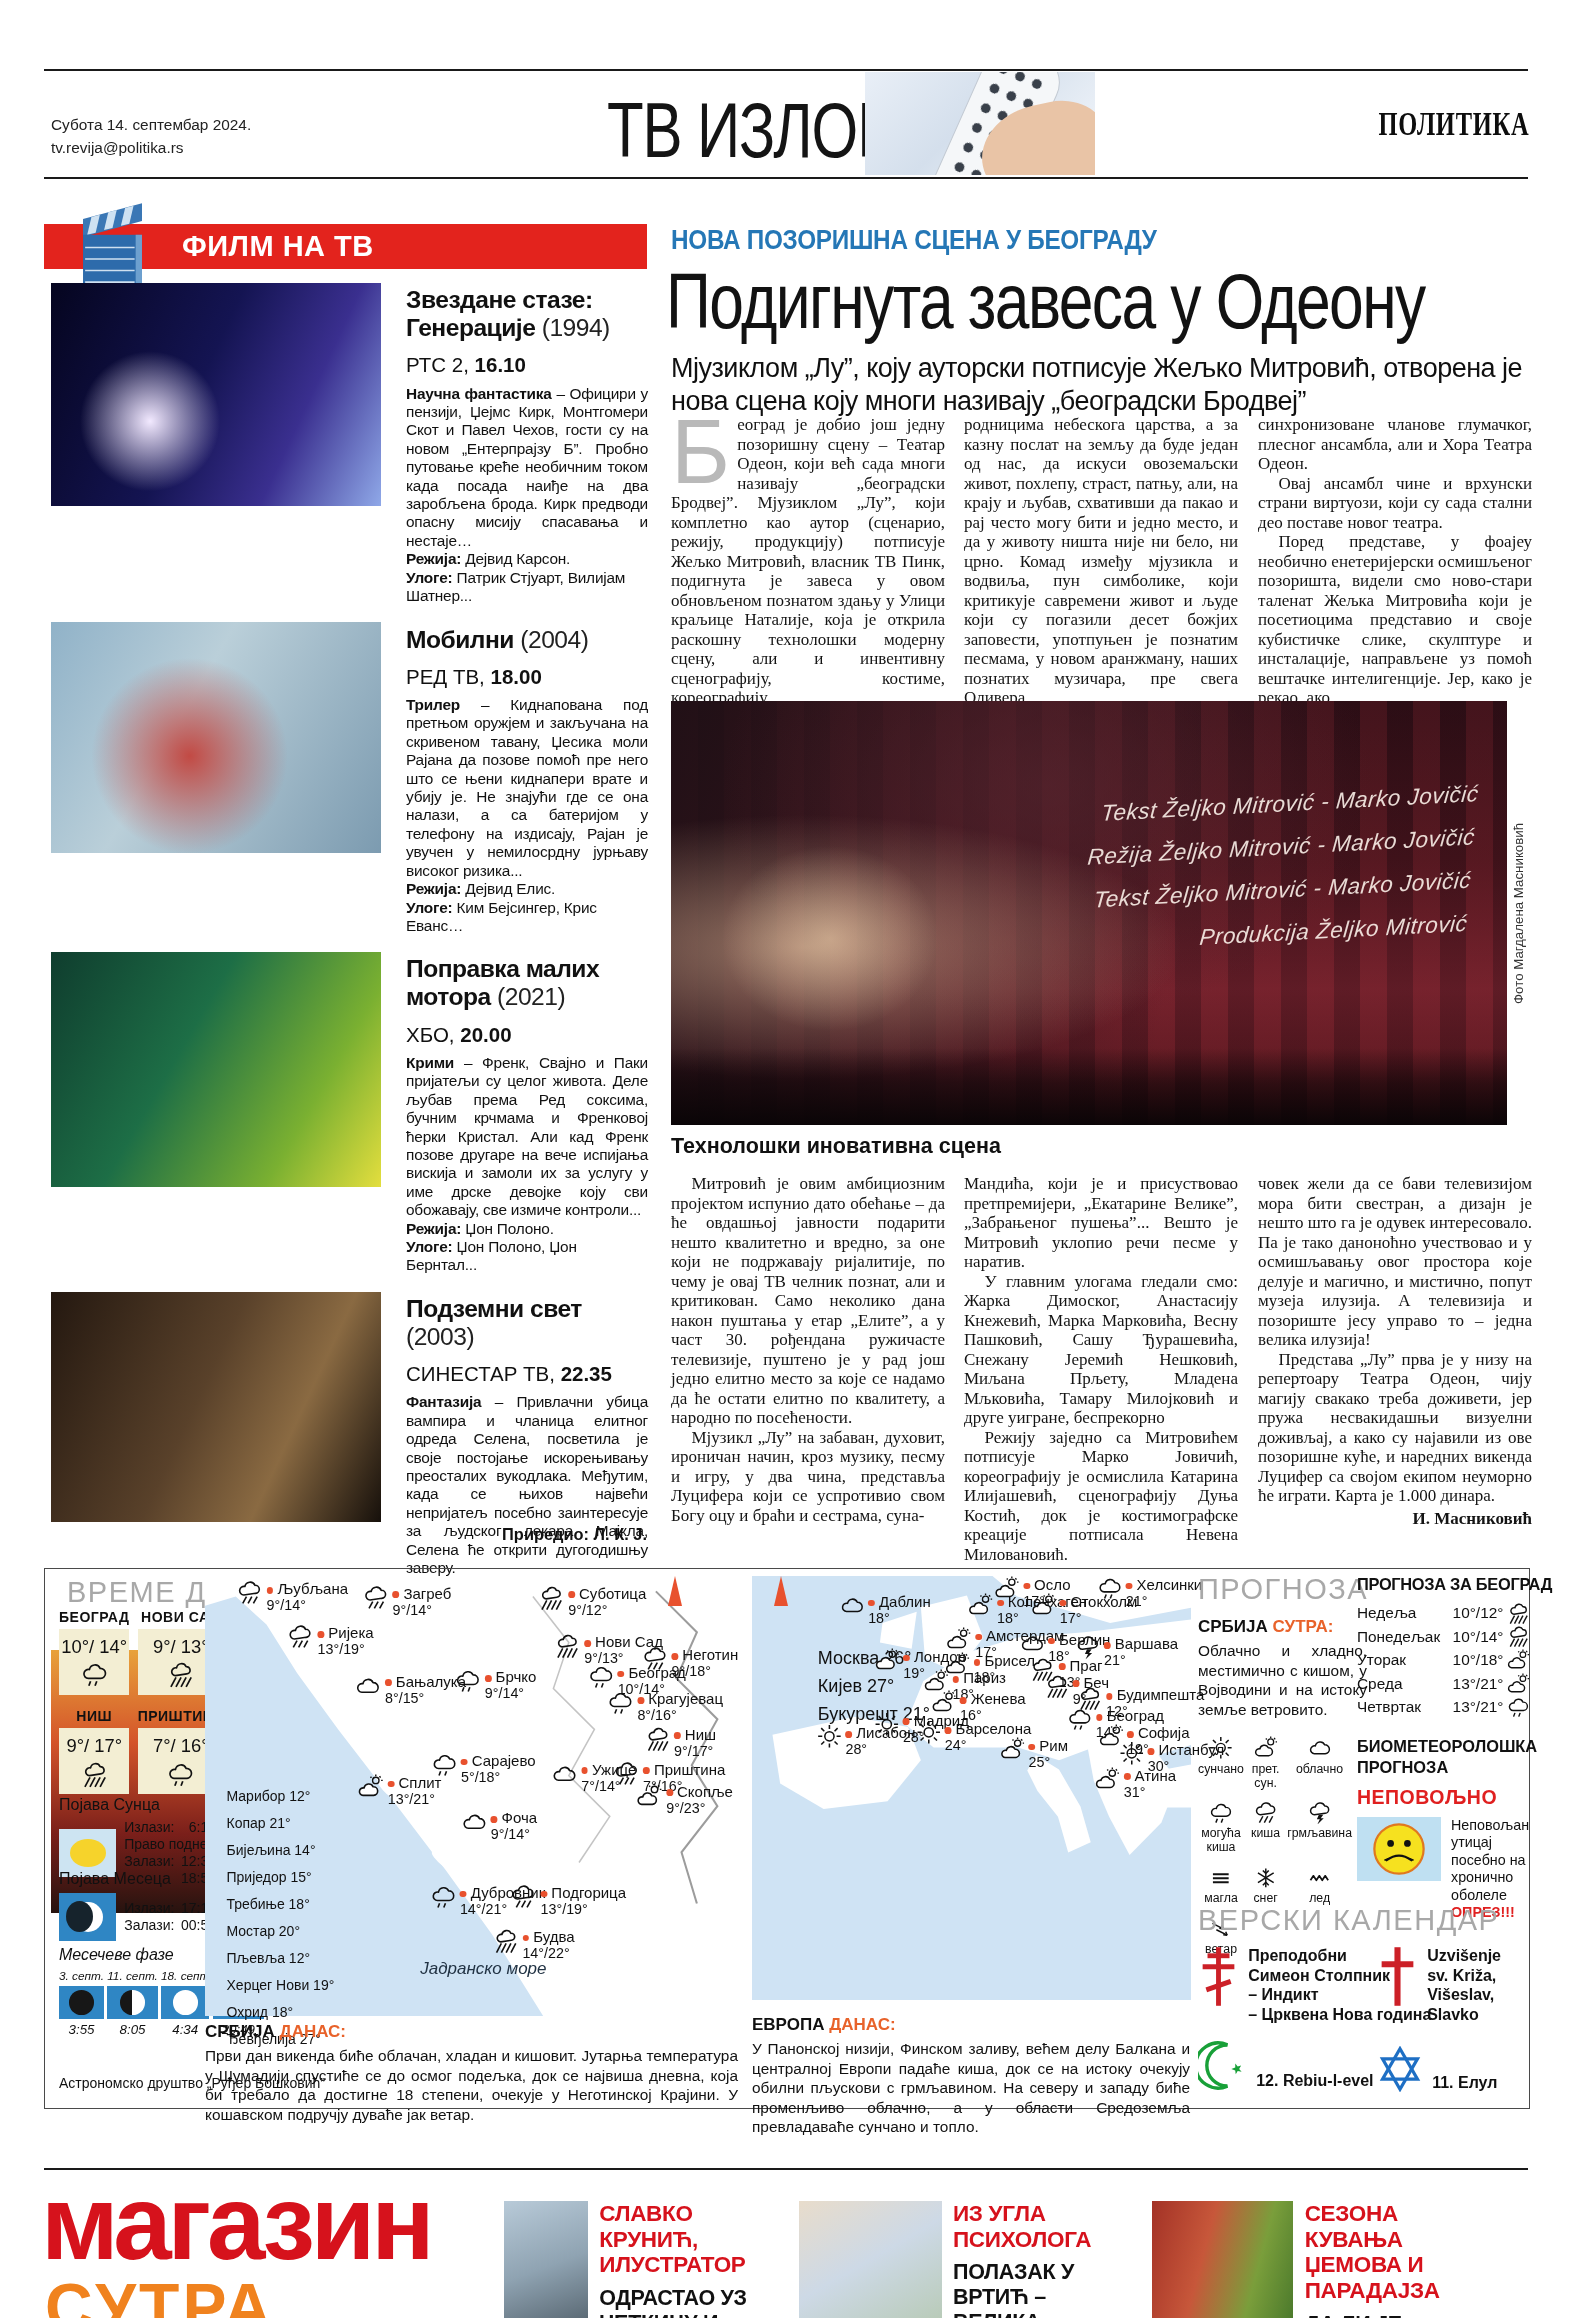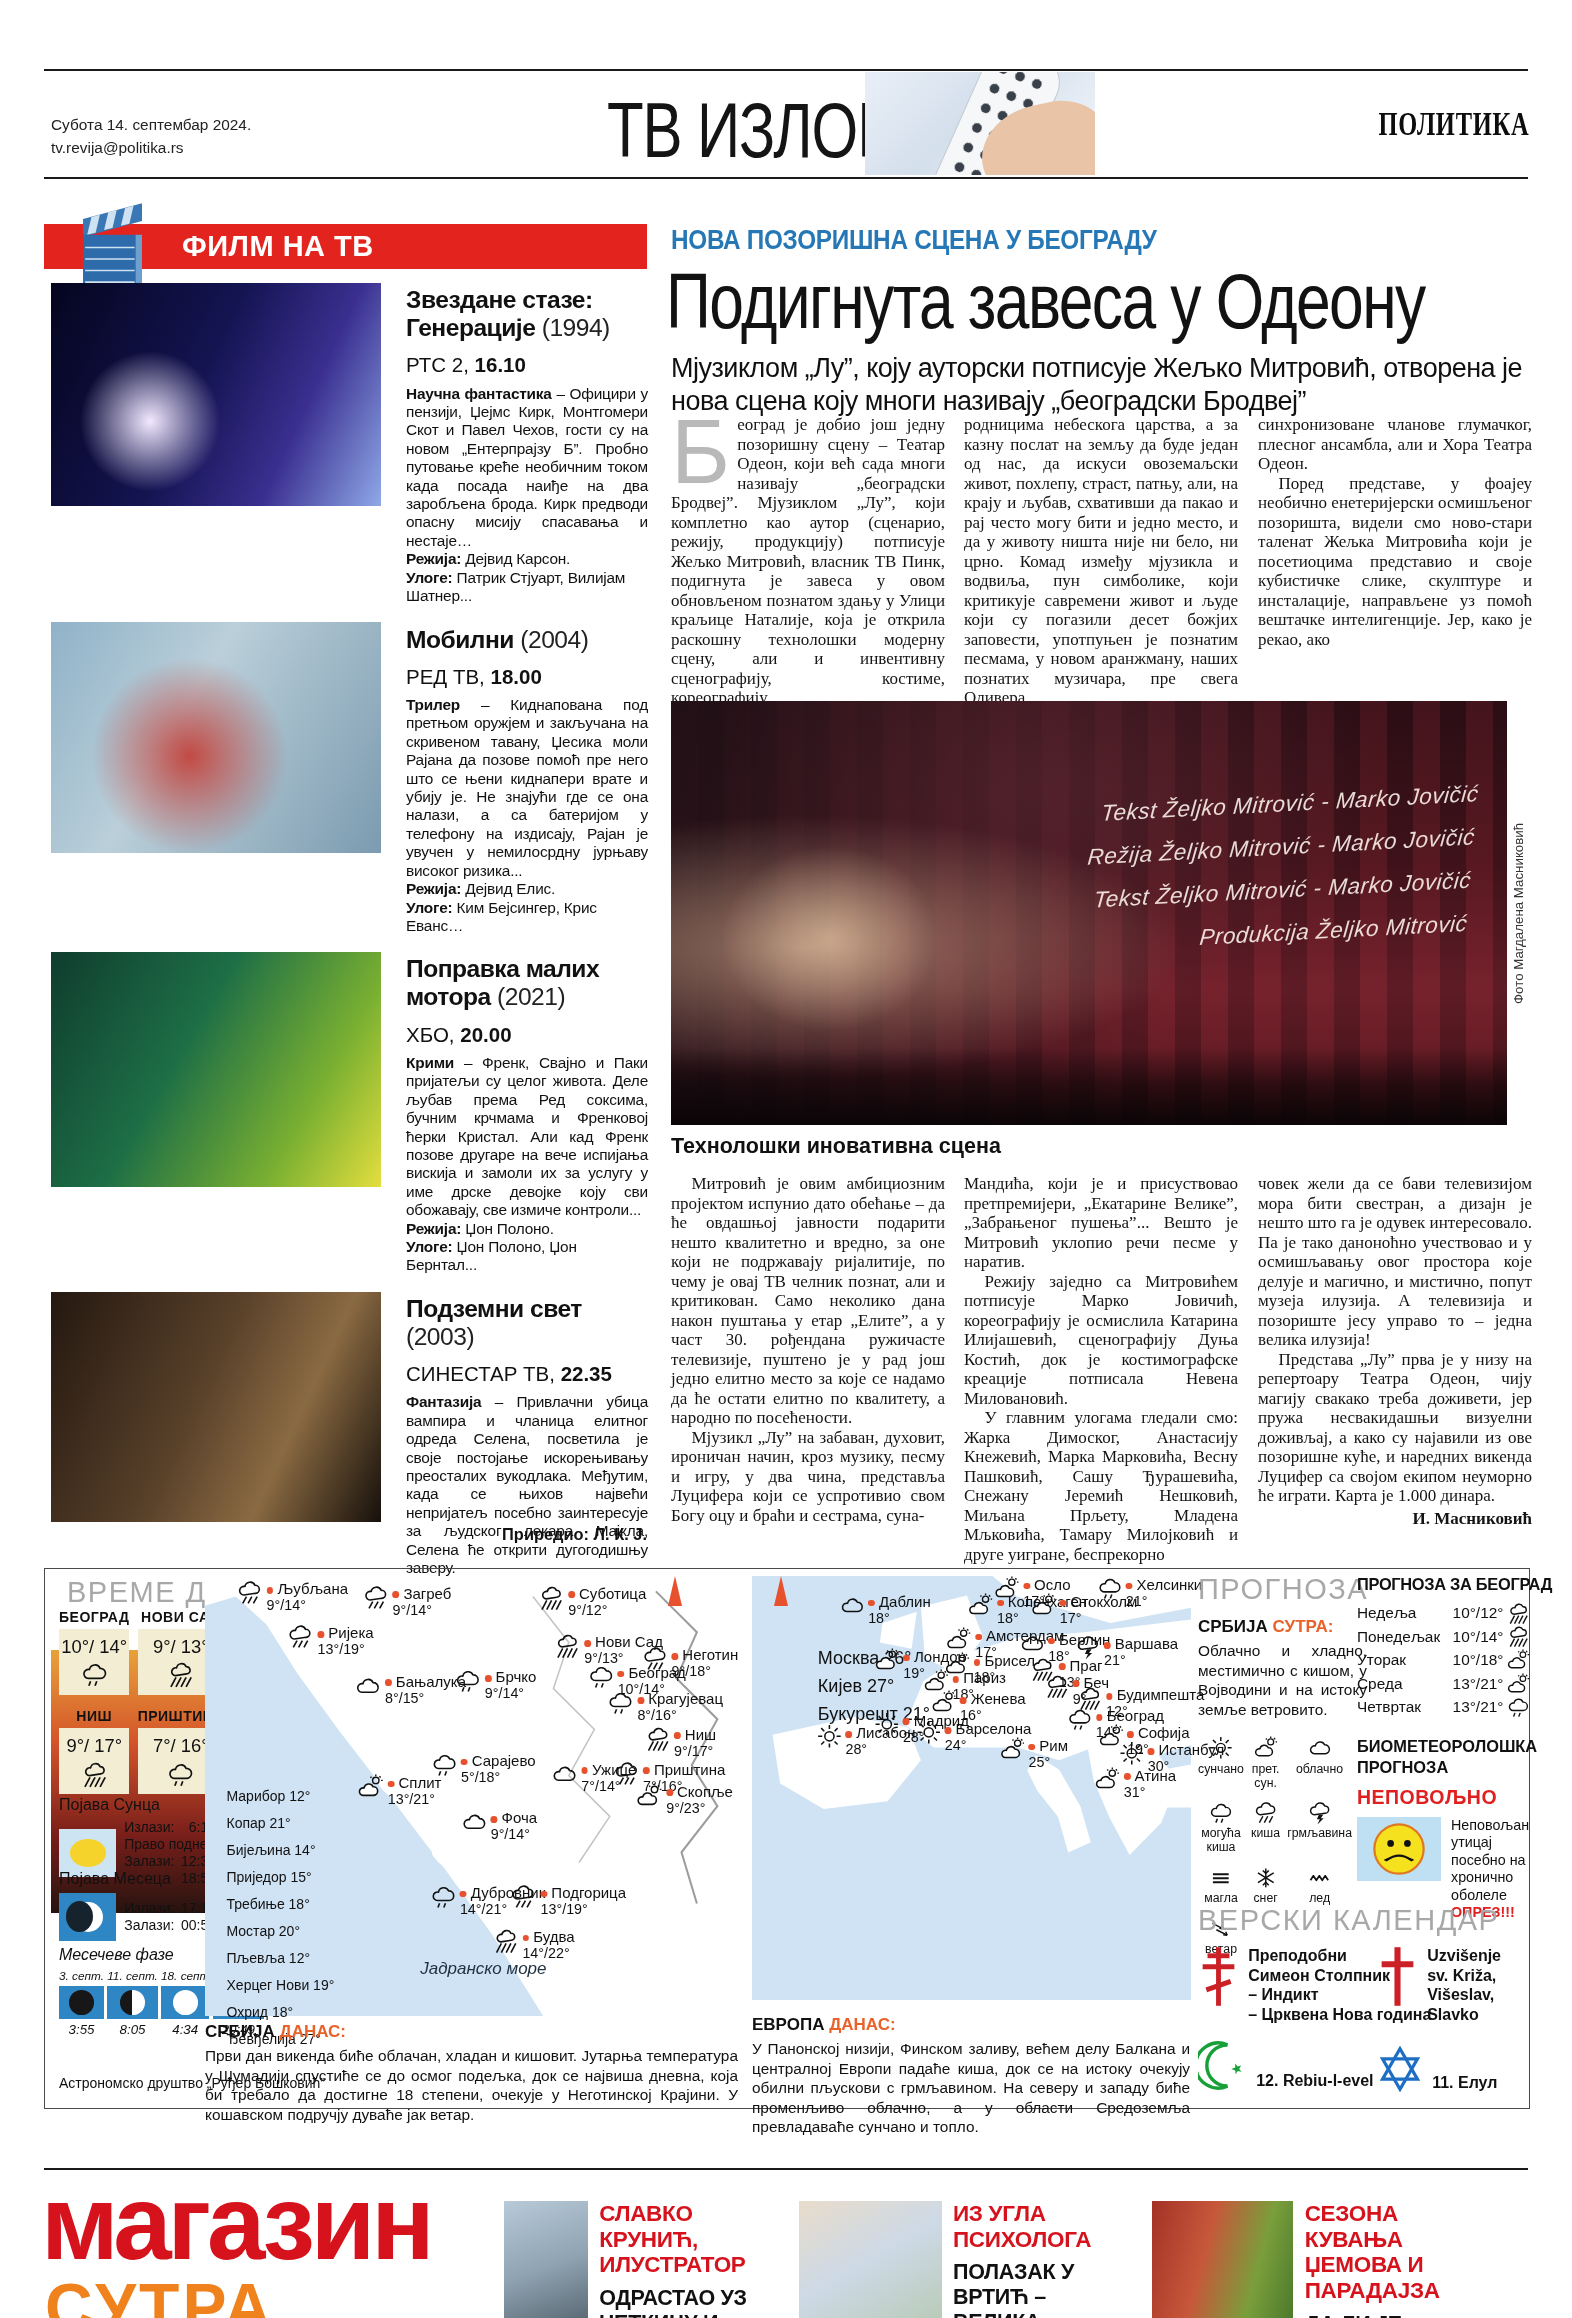--- a/index.html
+++ b/index.html
@@ -361,20 +361,21 @@
   <div class="lede">Мјузиклом „Лу”, коју ауторски потписује Жељко Митровић, отворена је нова сцена коју многи називају „београдски Бродвеј”</div>
 
   <div class="bodycol c1">
     <p><span class="dropcap">Б</span><span>еоград је добио још једну позоришну сцену – Театар Одеон, који већ сада многи називају „београдски Бродвеј”. Мјузиклом „Лу”, који комплетно као аутор (сценарио, режију, продукцију) потписује Жељко Митровић, власник ТВ Пинк, подигнута је завеса у овом обновљеном познатом здању у Улици краљице Наталије, која је открила раскошну технолошки модерну сцену, али и инвентивну сценографију, костиме, кореографију...</span></p>
   </div>
   <div class="bodycol c2">
     <p>родницима небескога царства, а за казну послат на земљу да буде један од нас, да искуси овоземаљски живот, похлепу, страст, патњу, али, на крају и љубав, схвативши да пакао и рај често могу бити и једно место, и да у животу ништа није ни бело, ни црно. Комад између мјузикла и водвиља, пун симболике, који критикује савремени живот и људе који су погазили десет божјих заповести, употпуњен је познатим песмама, у новом аранжману, наших познатих музичара, пре свега Оливера</p>
   </div>
   <div class="bodycol c3">
     <p>синхронизоване чланове глумачког, плесног ансамбла, али и Хора Театра Одеон.</p>
+    <p class="ind">Овај ансамбл чине и врхунски страни виртуози, који су сада стални део поставе новог театра.</p>
     <p class="ind">Поред представе, у фоајеу необично енетеријерски осмишљеног позоришта, видели смо ново-стари таленат Жељка Митровића који је посетиоцима представио и своје кубистичке слике, скулптуре и инсталације, направљене уз помоћ вештачке интелигенције. Јер, како је рекао, ако</p>
   </div>
 
   <div class="theater-photo">
     <div class="stage-glow"></div>
     <div class="photo-overlay">
 
     <div>Tekst Željko Mitrović - Marko Jovičić</div>
         <div>Režija Željko Mitrović - Marko Jovičić</div>
         <div>Tekst Željko Mitrović - Marko Jovičić</div>
@@ -383,22 +384,22 @@
   </div>
   <div class="photo-credit">Фото Магдалена Масниковић</div>
   <div class="photo-caption">Технолошки иновативна сцена</div>
 
   <div class="bodycol bot c1">
     <p class="ind">Митровић је овим амбициозним пројектом испунио дато обећање – да ће овдашњој јавности подарити нешто квалитетно и вредно, за оне који не подржавају ријалитије, по чему је овај ТВ челник познат, али и критикован. Само неколико дана након пуштања у етар „Елите”, а у част 30. рођендана ружичасте телевизије, пуштено је у рад још једно елитно место за које се надамо да ће остати елитно по квалитету, а народно по посећености.</p>
     <p class="ind">Мјузикл „Лу” на забаван, духовит, ироничан начин, кроз музику, песму и игру, у два чина, представља Луцифера који се успротивио свом Богу оцу и браћи и сестрама, суна-</p>
   </div>
   <div class="bodycol bot c2">
     <p>Мандића, који је и присуствовао претпремијери, „Екатарине Велике”, „Забрањеног пушења”... Вешто је Митровић уклопио речи песме у наратив.</p>
+    <p class="ind">У главним улогама гледали смо: Жарка Димоског, Анастасију Кнежевић, Марка Марковића, Весну Пашковић, Сашу Ђурашевића, Снежану Јеремић Нешковић, Миљана Прљету, Младена Мљковића, Тамару Милојковић и друге уигране, беспрекорно</p>
     <p class="ind">Режију заједно са Митровићем потписује Марко Јовичић, кореографију је осмислила Катарина Илијашевић, сценографију Дуња Костић, док је костимографске креације потписала Невена Миловановић.</p>
-    <p class="ind">У главним улогама гледали смо: Жарка Димоског, Анастасију Кнежевић, Марка Марковића, Весну Пашковић, Сашу Ђурашевића, Снежану Јеремић Нешковић, Миљана Прљету, Младена Мљковића, Тамару Милојковић и друге уигране, беспрекорно</p>
   </div>
   <div class="bodycol bot c3">
     <p>човек жели да се бави телевизијом мора бити свестран, а дизајн је нешто што га је одувек интересовало. Па је тако даноноћно учествовао и у осмишљавању овог простора које делује и магично, и мистично, попут музеја илузија. А телевизија и позориште јесу управо то – једна велика илузија!</p>
     <p class="ind">Представа „Лу” прва је у низу на репертоару Театра Одеон, чију магију свакако треба доживети, јер пружа несвакидашњи визуелни доживљај, а како су најавили из ове позоришне куће, и наредних викенда Луцифер са својом екипом неуморно ће играти. Карта је 1.000 динара.</p>
     <div class="art-byline">И. Масниковић</div>
   </div>
 
   <div class="weather-box"></div>
 
   <div class="w-gray-title vreme-pos abs">ВРЕМЕ ДАНАС</div>

